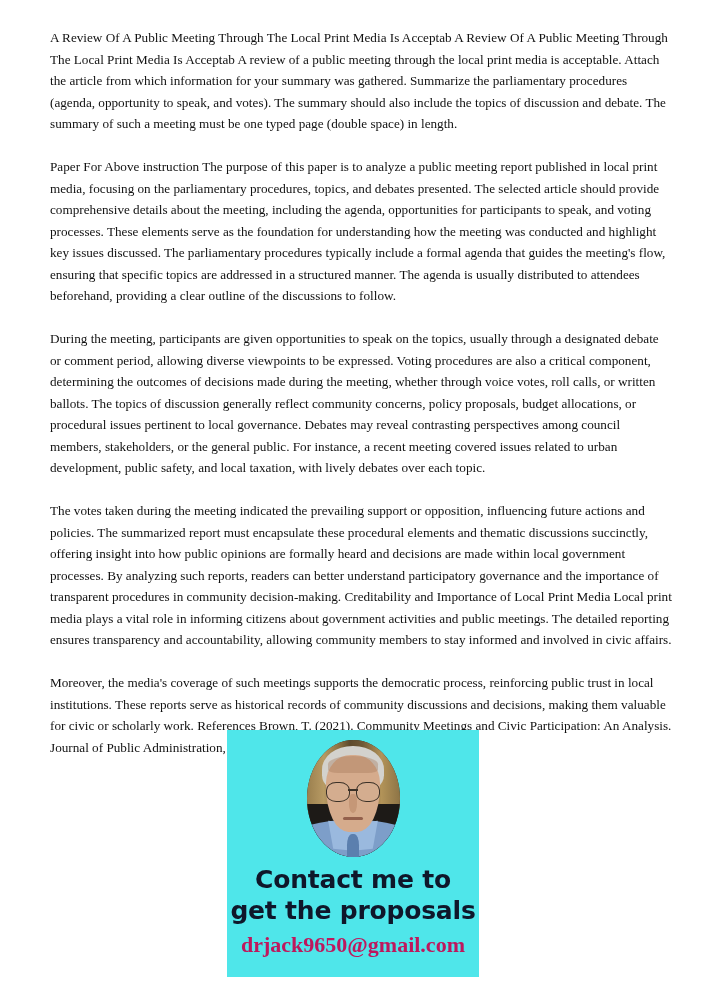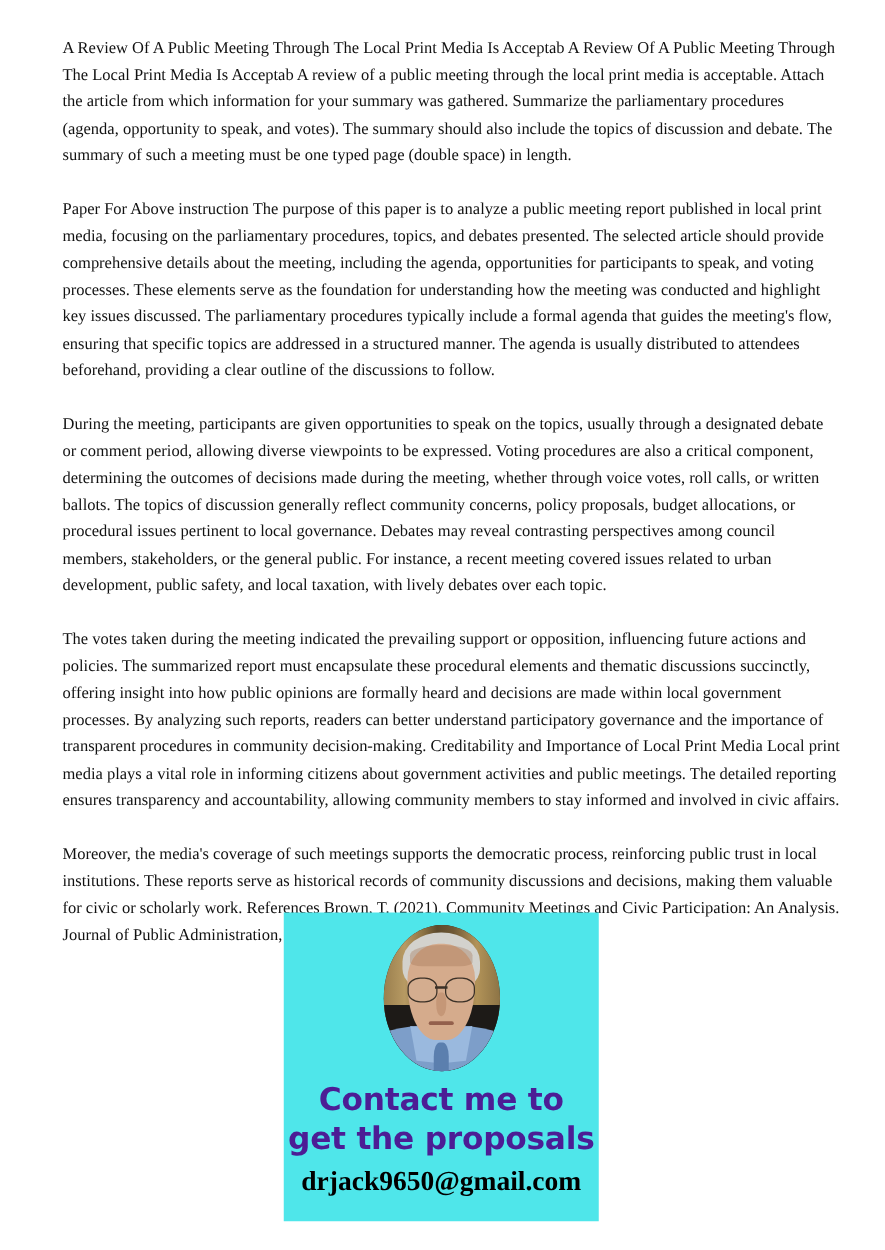--- a/index.html
+++ b/index.html
@@ -121,31 +121,31 @@
   .ph-mouth {
     position: absolute; left: 39%; top: 66%; width: 22%; height: 3px;
     background: #93604c;
     border-radius: 2px;
   }
   #promo-line1, #promo-line2 {
     font-family: "DejaVu Sans", "Liberation Sans", sans-serif;
     font-weight: bold;
     font-size: 25px;
     line-height: 31px;
-    color: #4c1d95;
+    color: #0f172a;
     text-align: center;
     letter-spacing: -0.2px;
   }
   #promo-line1 { margin-top: 7px; }
   #promo-email {
     font-family: "Liberation Serif", "DejaVu Serif", serif;
     font-weight: bold;
     font-size: 22px;
     line-height: 28px;
-    color: #000000;
+    color: #be185d;
     text-align: center;
     margin-top: 5px;
   }
 </style>
 </head>
 <body>
 
 <div id="page">
 
   <div id="doc-body">

